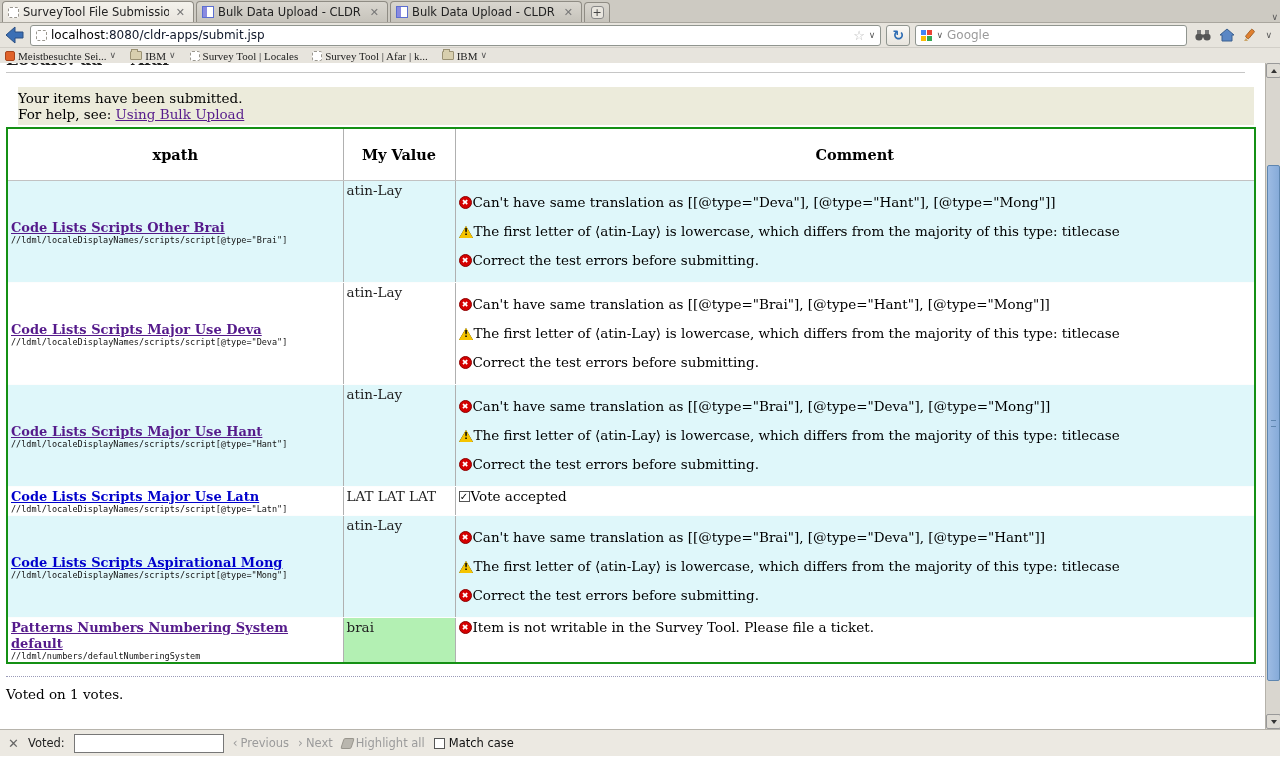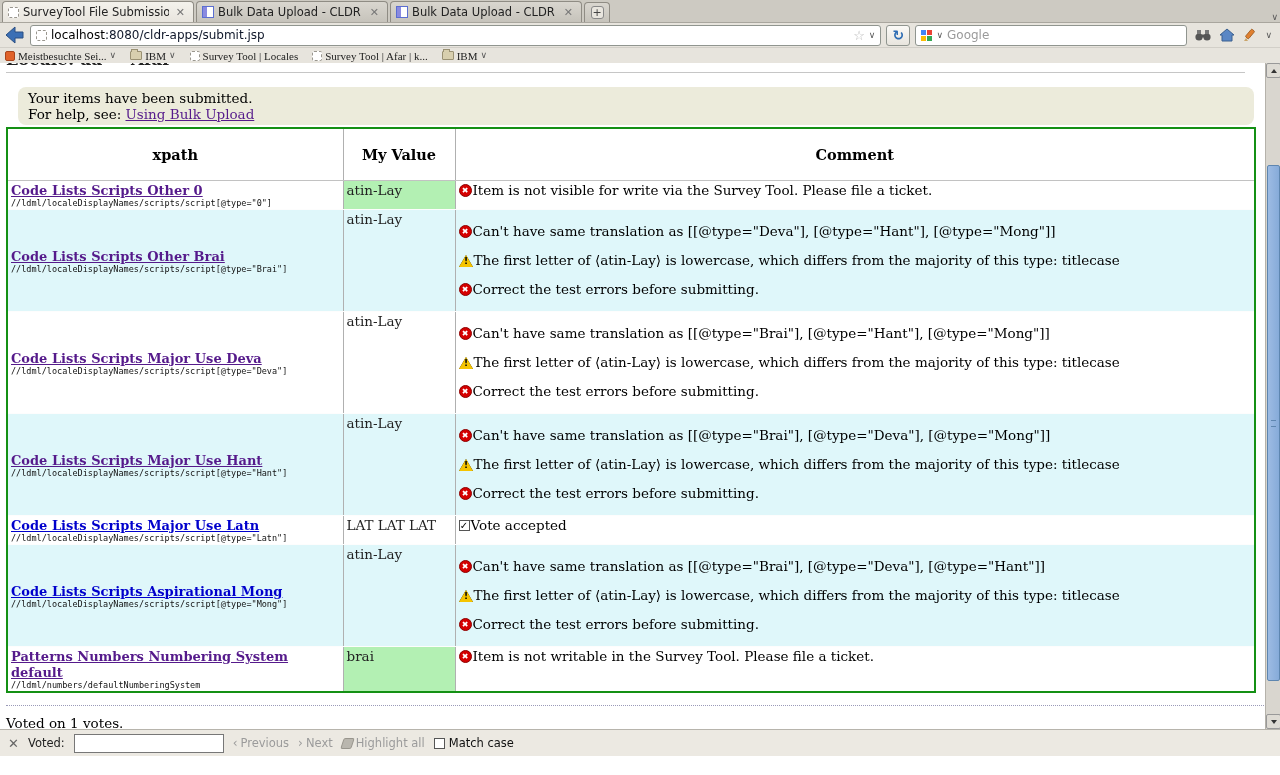--- a/index.html
+++ b/index.html
@@ -49,21 +49,21 @@
   .bm-icon-folder { width:12px; height:9px; background:#d8cfae; border:1px solid #9a9173; border-radius:1px; position:relative; }
   .bm-icon-folder::before { content:""; position:absolute; top:-3px; left:0; width:5px; height:2px; background:#d8cfae; border:1px solid #9a9173; border-bottom:none; }
   .bm-icon-placeholder { width:10px; height:10px; border:1px dashed #9a978f; border-radius:2px; background:#fff; }
 
   
   .content { position:relative; height:666px; background:#fff; font-family:"DejaVu Serif", serif; color:#000; overflow:hidden; }
   .content-inner { padding:0 20px 0 6px; }
   .clipped-heading { height:10px; overflow:hidden; border-bottom:1px solid #c6c6c6; margin-right:15px; }
   .clipped-heading span { display:block; font-weight:bold; font-size:17px; margin-top:-14px; color:#222; }
   .review-heading { font-size:15px; font-weight:bold; margin:20px 0 0 0; }
-  .notice { margin:14px 0 2px 12px; width:1236px; background:#ecebdb; padding:3px 10px; font-size:13.5px; line-height:16px;border-radius:8px; }
+  .notice { margin:14px 0 2px 12px; width:1236px; background:#ecebdb; padding:3px 0; font-size:13.5px; line-height:16px; }
   .notice a { color:#551a8b; }
 
   table.review { border-collapse:collapse; border:2px solid #149014; width:1248px; margin-top:1px; table-layout:fixed; }
   table.review th { font-size:14.5px; font-weight:bold; padding:17px 2px; border-right:1px solid #b0b0b0; border-bottom:1px solid #c2c2c2; background:#fff; }
   table.review td { vertical-align:top; border-right:1px solid #b0b0b0; border-bottom:1px solid #fdfdfd; padding:1px 3px; font-size:13.5px; }
   table.review td:last-child, table.review th:last-child { border-right:none; }
   col.c-xpath{width:336px;} col.c-value{width:112px;} col.c-comment{width:800px;}
   tr.row-cyan td { background:#dff7fa; }
   td.cell-xpath { vertical-align:middle !important; padding-left:2px; }
   a.row-title { font-weight:bold; font-size:13px; text-decoration:underline; }
@@ -229,30 +229,20 @@
             <col class="c-comment">
           </colgroup>
         <thead>
             <tr id="thead-row">
               <th>xpath</th>
               <th>My Value</th>
               <th>Comment</th>
             </tr>
           </thead>
         <tbody id="tbody">
-            <tr>
-              <td class="cell-xpath"><a class="row-title visited" href="#">Code Lists Scripts Other 0</a><div class="xpath-code">//ldml/localeDisplayNames/scripts/script[@type="0"]</div></td>
-              <td class="cell-value green">atin-Lay</td>
-              <td class="cell-comment">
-                <div class="comment-line">
-                  <span class="cicon cicon-error"></span>
-                  <span>Item is not visible for write via the Survey Tool. Please file a ticket.</span>
-                </div>
-              </td>
-            </tr>
             <tr class="row-cyan">
               <td class="cell-xpath"><a class="row-title visited" href="#">Code Lists Scripts Other Brai</a><div class="xpath-code">//ldml/localeDisplayNames/scripts/script[@type="Brai"]</div></td>
               <td class="cell-value">atin-Lay</td>
               <td class="cell-comment">
                 <div class="comment-line spaced">
                   <span class="cicon cicon-error"></span>
                   <span>Can't have same translation as [[@type="Deva"], [@type="Hant"], [@type="Mong"]]</span>
                 </div>
                 <div class="comment-line spaced">
                   <span class="cicon cicon-warning"></span>

